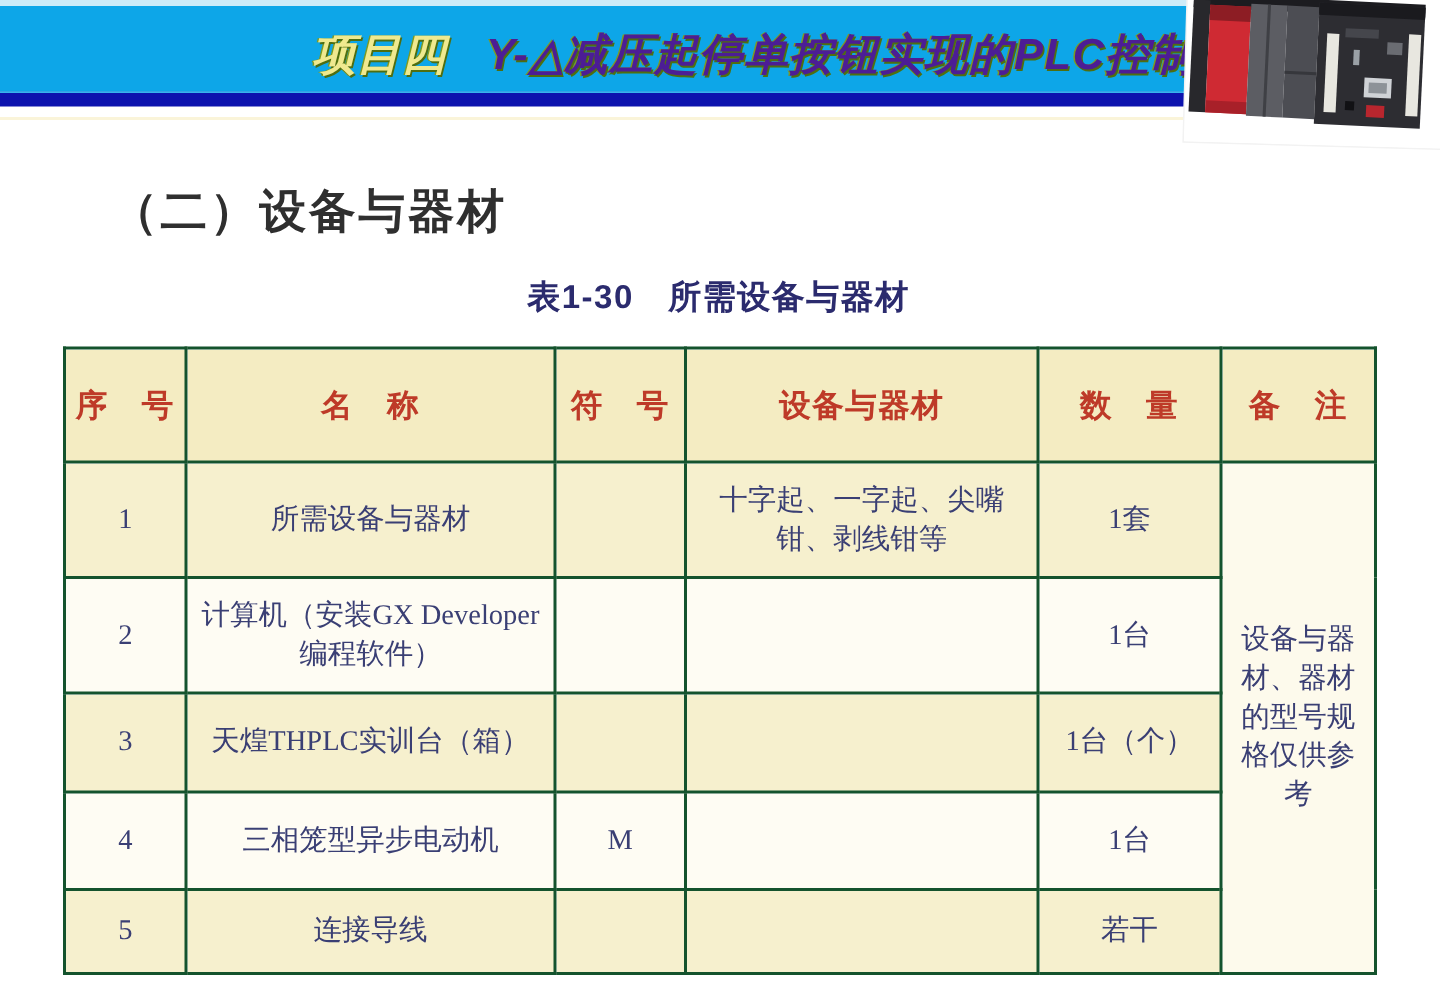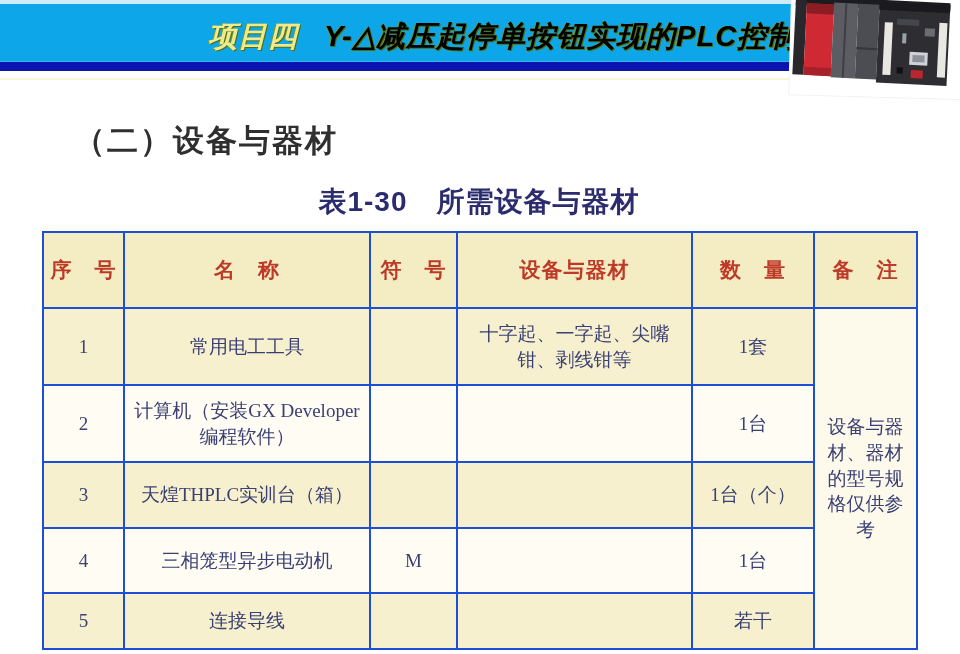--- a/index.html
+++ b/index.html
@@ -15,50 +15,50 @@
   .banner-cyan{height:57px;background:#0da6e8;position:relative;}
   .banner-stripe{height:9px;background:#0d13ae;border-top:1px solid #35b5ee;}
   .banner-titlewrap{
     position:absolute;top:13px;left:200px;right:155px;
     text-align:center;white-space:nowrap;
     font-weight:bold;font-style:italic;
     font-size:29px;letter-spacing:1px;
     text-shadow:1px 1px 0 #4f6e10, -1px 0 0 #7e9a21;
   }
   .banner-project{color:#efe98f;margin-right:26px;margin-top:28px;}
-  .banner-main{color:#000000;}
+  .banner-main{color:#4c1d95;}
 
   .hairline{position:absolute;top:78px;left:0;width:960px;height:2px;background:#faf4d9;}
 
   
   .plc-photo{
     position:absolute;top:-2px;right:-4px;width:172px;height:101px;
     background:#ffffff;transform:rotate(1.6deg);transform-origin:top right;
     box-shadow:0 0 0 1px #f2f2f2;
   }
   .plc-photo svg{display:block;width:100%;height:100%;}
 
   
   .section-title{
     position:absolute;left:74px;top:120px;
     font-family:"Liberation Serif", serif;
     font-size:31px;font-weight:600;color:#2f2f2f;letter-spacing:2px;
   }
   .table-caption{
     position:absolute;left:42px;top:183px;width:874px;text-align:center;
-    font-size:28px;font-weight:bold;color:#2b2b6e;letter-spacing:1px;
+    font-size:22px;font-weight:bold;color:#2b2b6e;letter-spacing:1px;
   }
 
   
   table.equip{
     position:absolute;left:42px;top:231px;width:874px;
     border-collapse:collapse;table-layout:fixed;
   }
   table.equip td,table.equip th{
-    border:2px solid #1d4ed8;
+    border:2px solid #14532d;
     text-align:center;vertical-align:middle;
     overflow:hidden;word-break:break-word;
   }
   table.equip th{
     background:#f4ecc2;color:#be3a28;
     font-size:21px;font-weight:bold;letter-spacing:1px;
     font-family:"Liberation Serif", serif;
   }
   table.equip td{
     color:#3a3f74;font-size:19px;line-height:1.35;
@@ -133,21 +133,21 @@
       <tr class="hdr">
     <th>序　号</th>
     <th>名　称</th>
     <th>符　号</th>
     <th>设备与器材</th>
     <th>数　量</th>
     <th>备　注</th>
   </tr>
   <tr class="r1 row-odd">
     <td class="cell-index">1</td>
-    <td class="cell-name">常用电工工具</td>
+    <td class="cell-name">所需设备与器材</td>
     <td class="cell-symbol"></td>
     <td class="cell-spec">十字起、一字起、尖嘴钳、剥线钳等</td>
     <td class="cell-quantity">1套</td>
     <td class="cell-remark" rowspan="5">设备与器材、器材的型号规格仅供参考</td>
   </tr>
   <tr class="r2 row-even">
     <td class="cell-index">2</td>
     <td class="cell-name">计算机（安装GX Developer编程软件）</td>
     <td class="cell-symbol"></td>
     <td class="cell-spec"></td>

